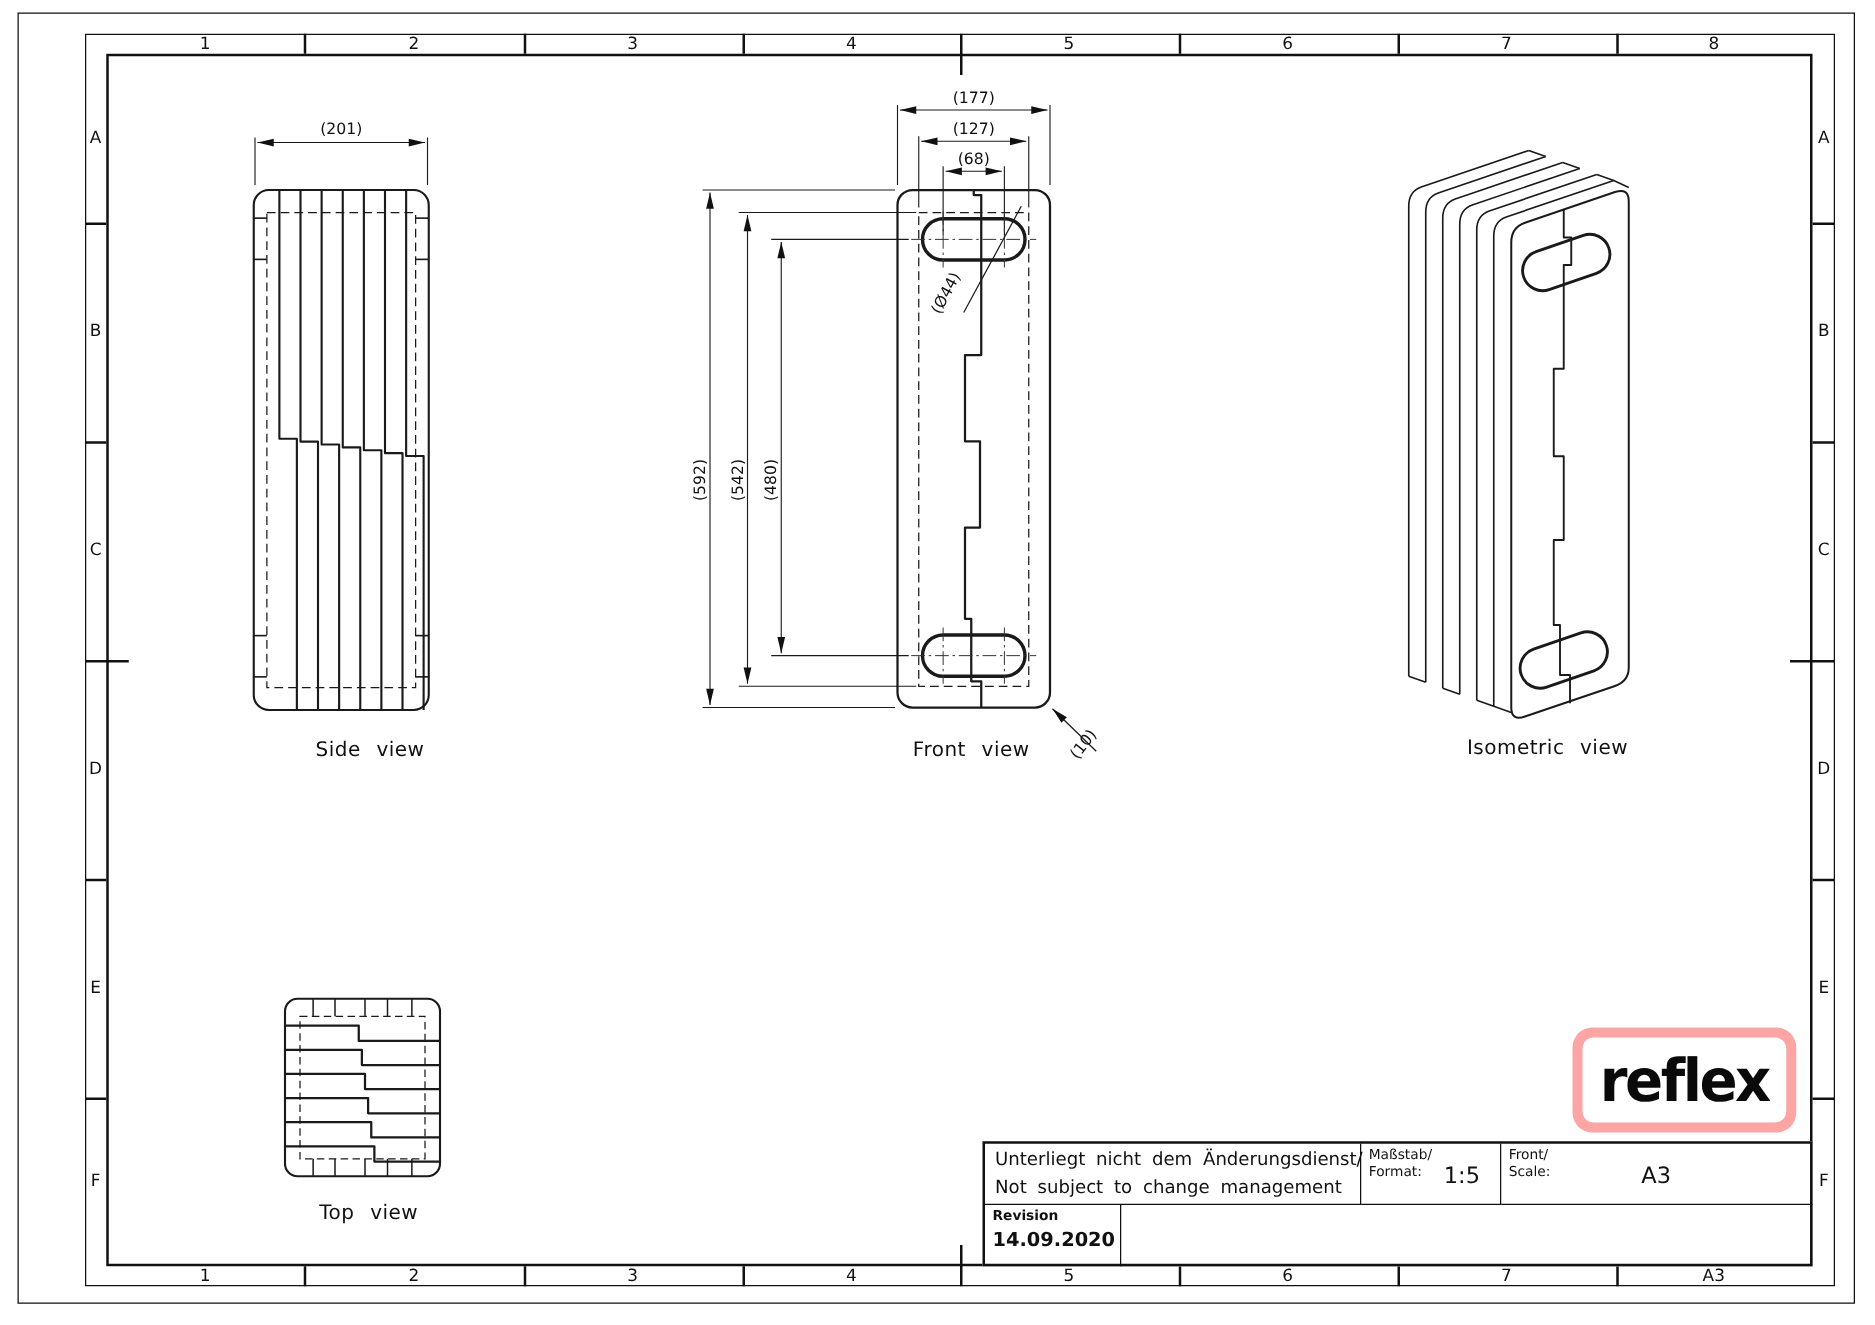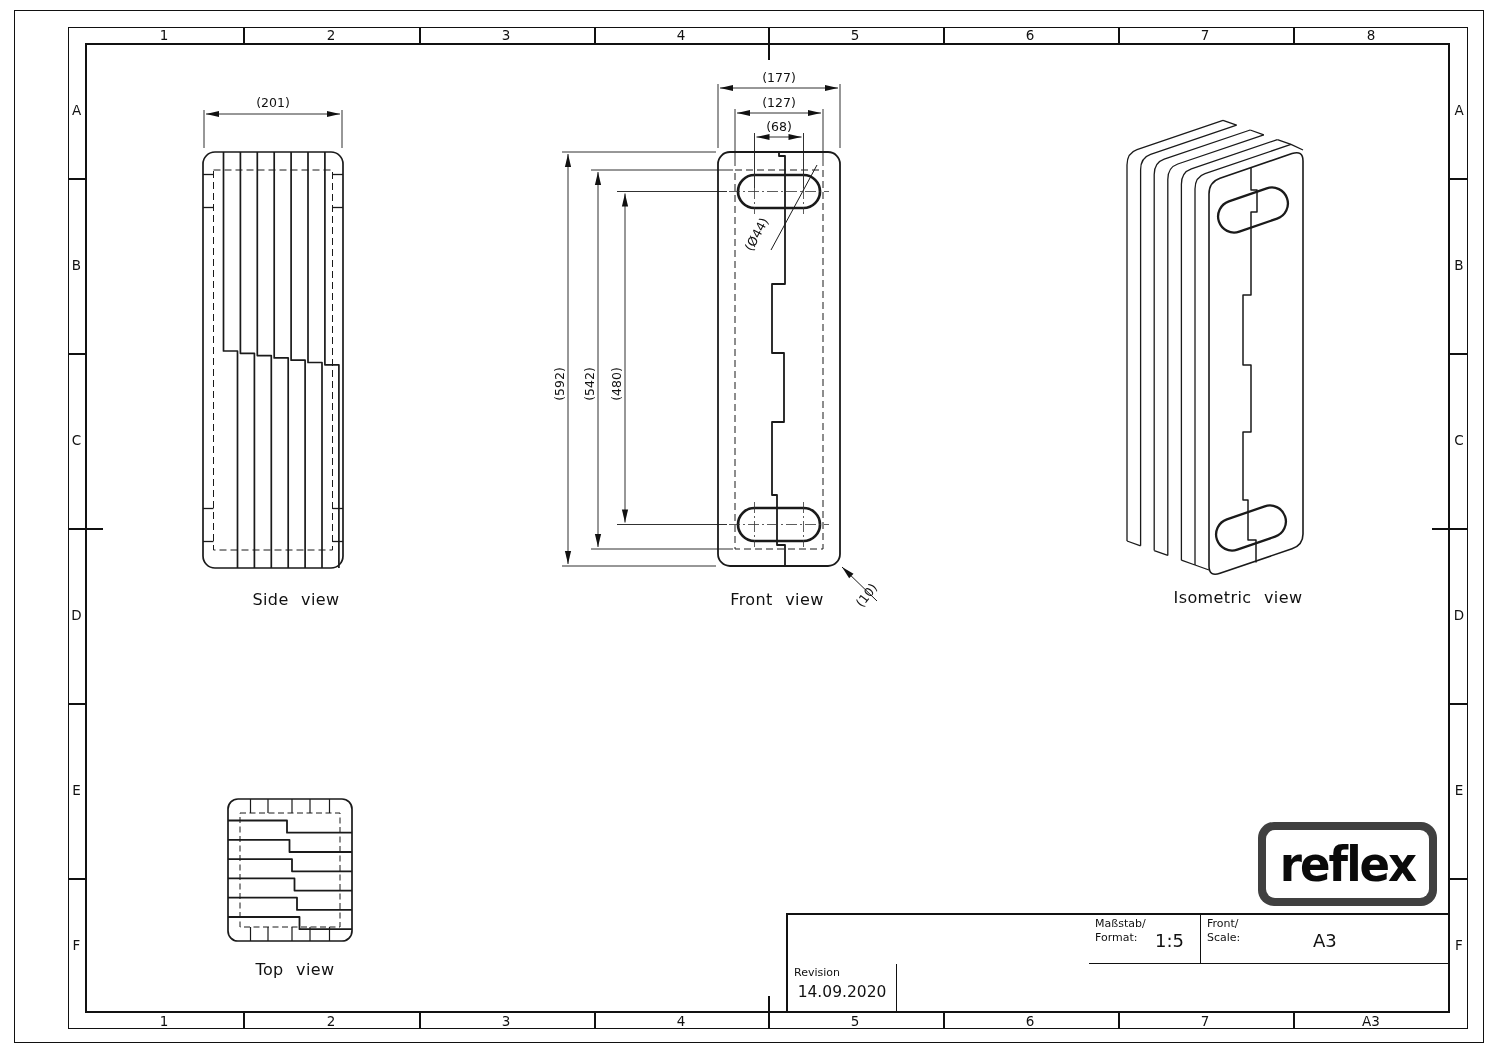--- a/index.html
+++ b/index.html
@@ -15,21 +15,21 @@
   
   .tb{position:absolute;left:786px;top:913px;width:664px;height:100px;
       border:2px solid #111;box-sizing:border-box;background:#fff;}
   .tb>div{position:absolute;box-sizing:border-box;}
   .tb-note{left:0;top:0;width:301px;height:49px;border-right:1.5px solid #111;border-bottom:1.5px solid #111;
            padding:3px 8px;font-size:14.5px;line-height:1.5;word-spacing:4px;white-space:nowrap;}
   .tb-scale{left:301px;top:0;width:112px;height:49px;border-right:1.5px solid #111;border-bottom:1.5px solid #111;padding:2px 6px;}
   .tb-format{left:413px;top:0;width:249px;height:49px;padding:2px 6px;border-bottom:1.5px solid #111;}
   .tb-small{font-size:11px;line-height:1.25;}
   .tb-value{position:absolute;font-size:18px;}
-  .tb-rev{left:0;top:49px;width:109px;height:49px;border-right:1.5px solid #111;padding:2px 6px;}
+  .tb-rev{left:0;top:49px;width:109px;height:49px;border-right:1.5px solid #111;padding:2px 6px;font-weight:bold;}
   .tb-rev-date{font-size:15.5px;text-align:center;margin-top:3px;}
   .tb-title{left:109px;top:49px;width:553px;height:49px;display:flex;align-items:center;justify-content:center;
             font-size:16.5px;word-spacing:6px;}
   
   .logo{position:absolute;left:1258px;top:822px;width:179px;height:84px;border-radius:16px;}
   .logo-inner{position:absolute;left:8px;top:8px;right:8px;bottom:8px;background:#fff;border-radius:9px;
               display:flex;align-items:center;justify-content:center;}
   .logo-text{font-size:45px;font-weight:bold;letter-spacing:-2px;color:#0a0a0a;transform:scaleY(1.05);}
 </style>
 </head>
@@ -237,35 +237,39 @@
           <line x1="268" y1="927" x2="268" y2="941"></line>
         <line x1="292" y1="927" x2="292" y2="941"></line>
         <line x1="310" y1="927" x2="310" y2="941"></line>
           <line x1="329.5" y1="927" x2="329.5" y2="941"></line>
       </g>
     </g>
     <text class="view-label" x="295" y="975" text-anchor="middle">Top view</text>
   </svg>
 
   <div class="tb">
+    <div class="tb-note">
+      <div>Unterliegt nicht dem Änderungsdienst/</div>
+      <div>Not subject to change management</div>
+    </div>
     <div class="tb-scale">
       <div class="tb-small">Maßstab/</div>
       <div class="tb-small">Format:</div>
       <div class="tb-value" style="right:16px;top:15px;">1:5</div>
     </div>
     <div class="tb-format">
       <div class="tb-small">Front/</div>
       <div class="tb-small">Scale:</div>
       <div class="tb-value" style="left:112px;top:15px;">A3</div>
     </div>
     <div class="tb-rev">
       <div class="tb-small">Revision</div>
       <div class="tb-rev-date">14.09.2020</div>
     </div>
   </div>
 
-  <div class="logo" style="background: #404040;">
+  <div class="logo" style="background: #fca5a5;">
     <div class="logo-inner">
       <span class="logo-text">reflex</span>
     </div>
   </div>
 
 </div>
 
 </body></html>

